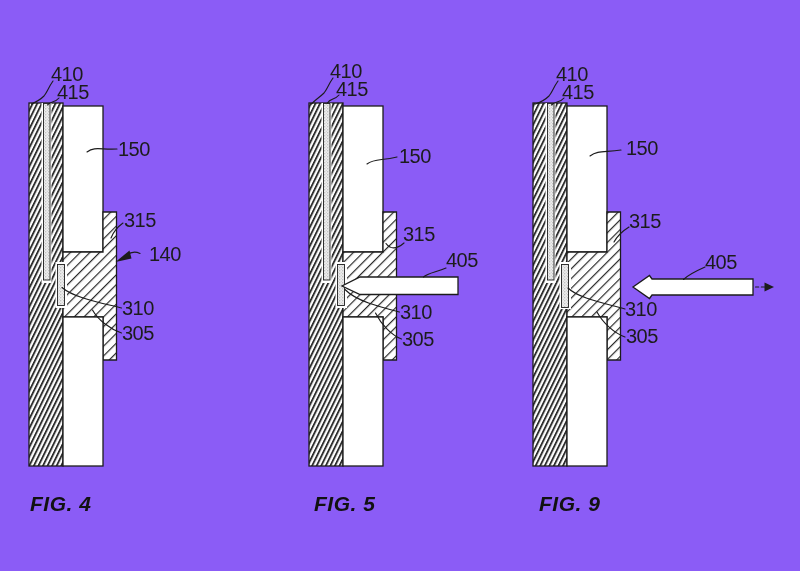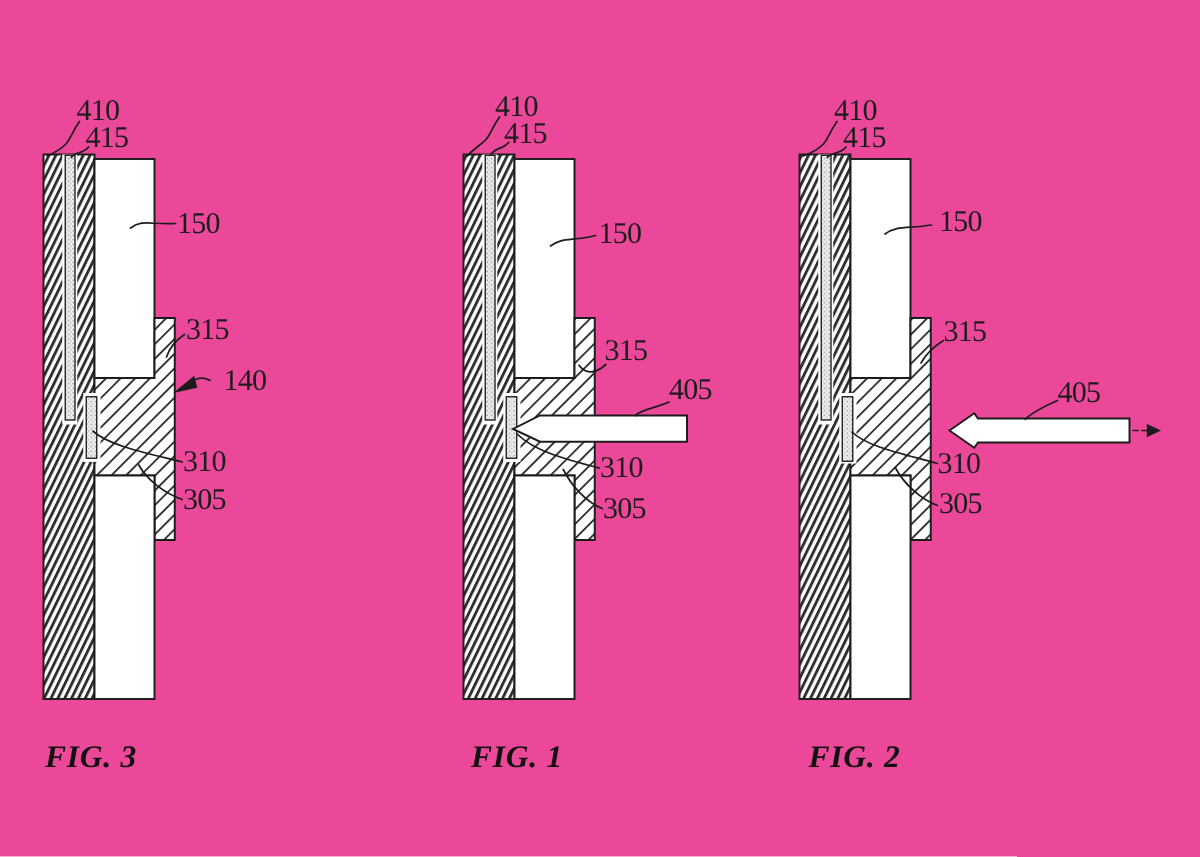--- a/index.html
+++ b/index.html
@@ -1,20 +1,20 @@
 <!DOCTYPE html>
 <html><head>
 <meta charset="utf-8">
 <style>
   html,body{margin:0;padding:0;background:#fff;}
   .sheet{
     position:relative;
     width:800px;height:571px;
-    background:#ec4899;
-    font-family:Liberation Serif, serif;
+    background:#8b5cf6;
+    font-family:Liberation Sans, sans-serif;
     overflow:hidden;
   }
   .sheet svg{position:absolute;left:0;top:0;}
   .ref{
     position:absolute;
     font-size:20px;
     line-height:1;
     letter-spacing:-0.5px;
     color:#1c1c1c;
     white-space:nowrap;
@@ -125,33 +125,33 @@
     </g>
   </svg>
 
   <span class="ref" style="left:51px;top:64px">410</span>
   <span class="ref" style="left:57px;top:82px">415</span>
   <span class="ref" style="left:118px;top:139px">150</span>
   <span class="ref" style="left:124px;top:210px">315</span>
   <span class="ref" style="left:149px;top:244px">140</span>
   <span class="ref" style="left:122px;top:298px">310</span>
   <span class="ref" style="left:122px;top:323px">305</span>
-  <span class="caption" style="left:30px;top:492px">FIG. 3</span>
+  <span class="caption" style="left:30px;top:492px">FIG. 4</span>
 
   <span class="ref" style="left:330px;top:61px">410</span>
   <span class="ref" style="left:336px;top:79px">415</span>
   <span class="ref" style="left:399px;top:146px">150</span>
   <span class="ref" style="left:403px;top:224px">315</span>
   <span class="ref" style="left:446px;top:250px">405</span>
   <span class="ref" style="left:400px;top:302px">310</span>
   <span class="ref" style="left:402px;top:329px">305</span>
-  <span class="caption" style="left:314px;top:492px">FIG. 1</span>
+  <span class="caption" style="left:314px;top:492px">FIG. 5</span>
 
   <span class="ref" style="left:556px;top:64px">410</span>
   <span class="ref" style="left:562px;top:82px">415</span>
   <span class="ref" style="left:626px;top:138px">150</span>
   <span class="ref" style="left:629px;top:211px">315</span>
   <span class="ref" style="left:705px;top:252px">405</span>
   <span class="ref" style="left:625px;top:299px">310</span>
   <span class="ref" style="left:626px;top:326px">305</span>
-  <span class="caption" style="left:539px;top:492px">FIG. 2</span>
+  <span class="caption" style="left:539px;top:492px">FIG. 9</span>
 
 </div>
 
 </body></html>

